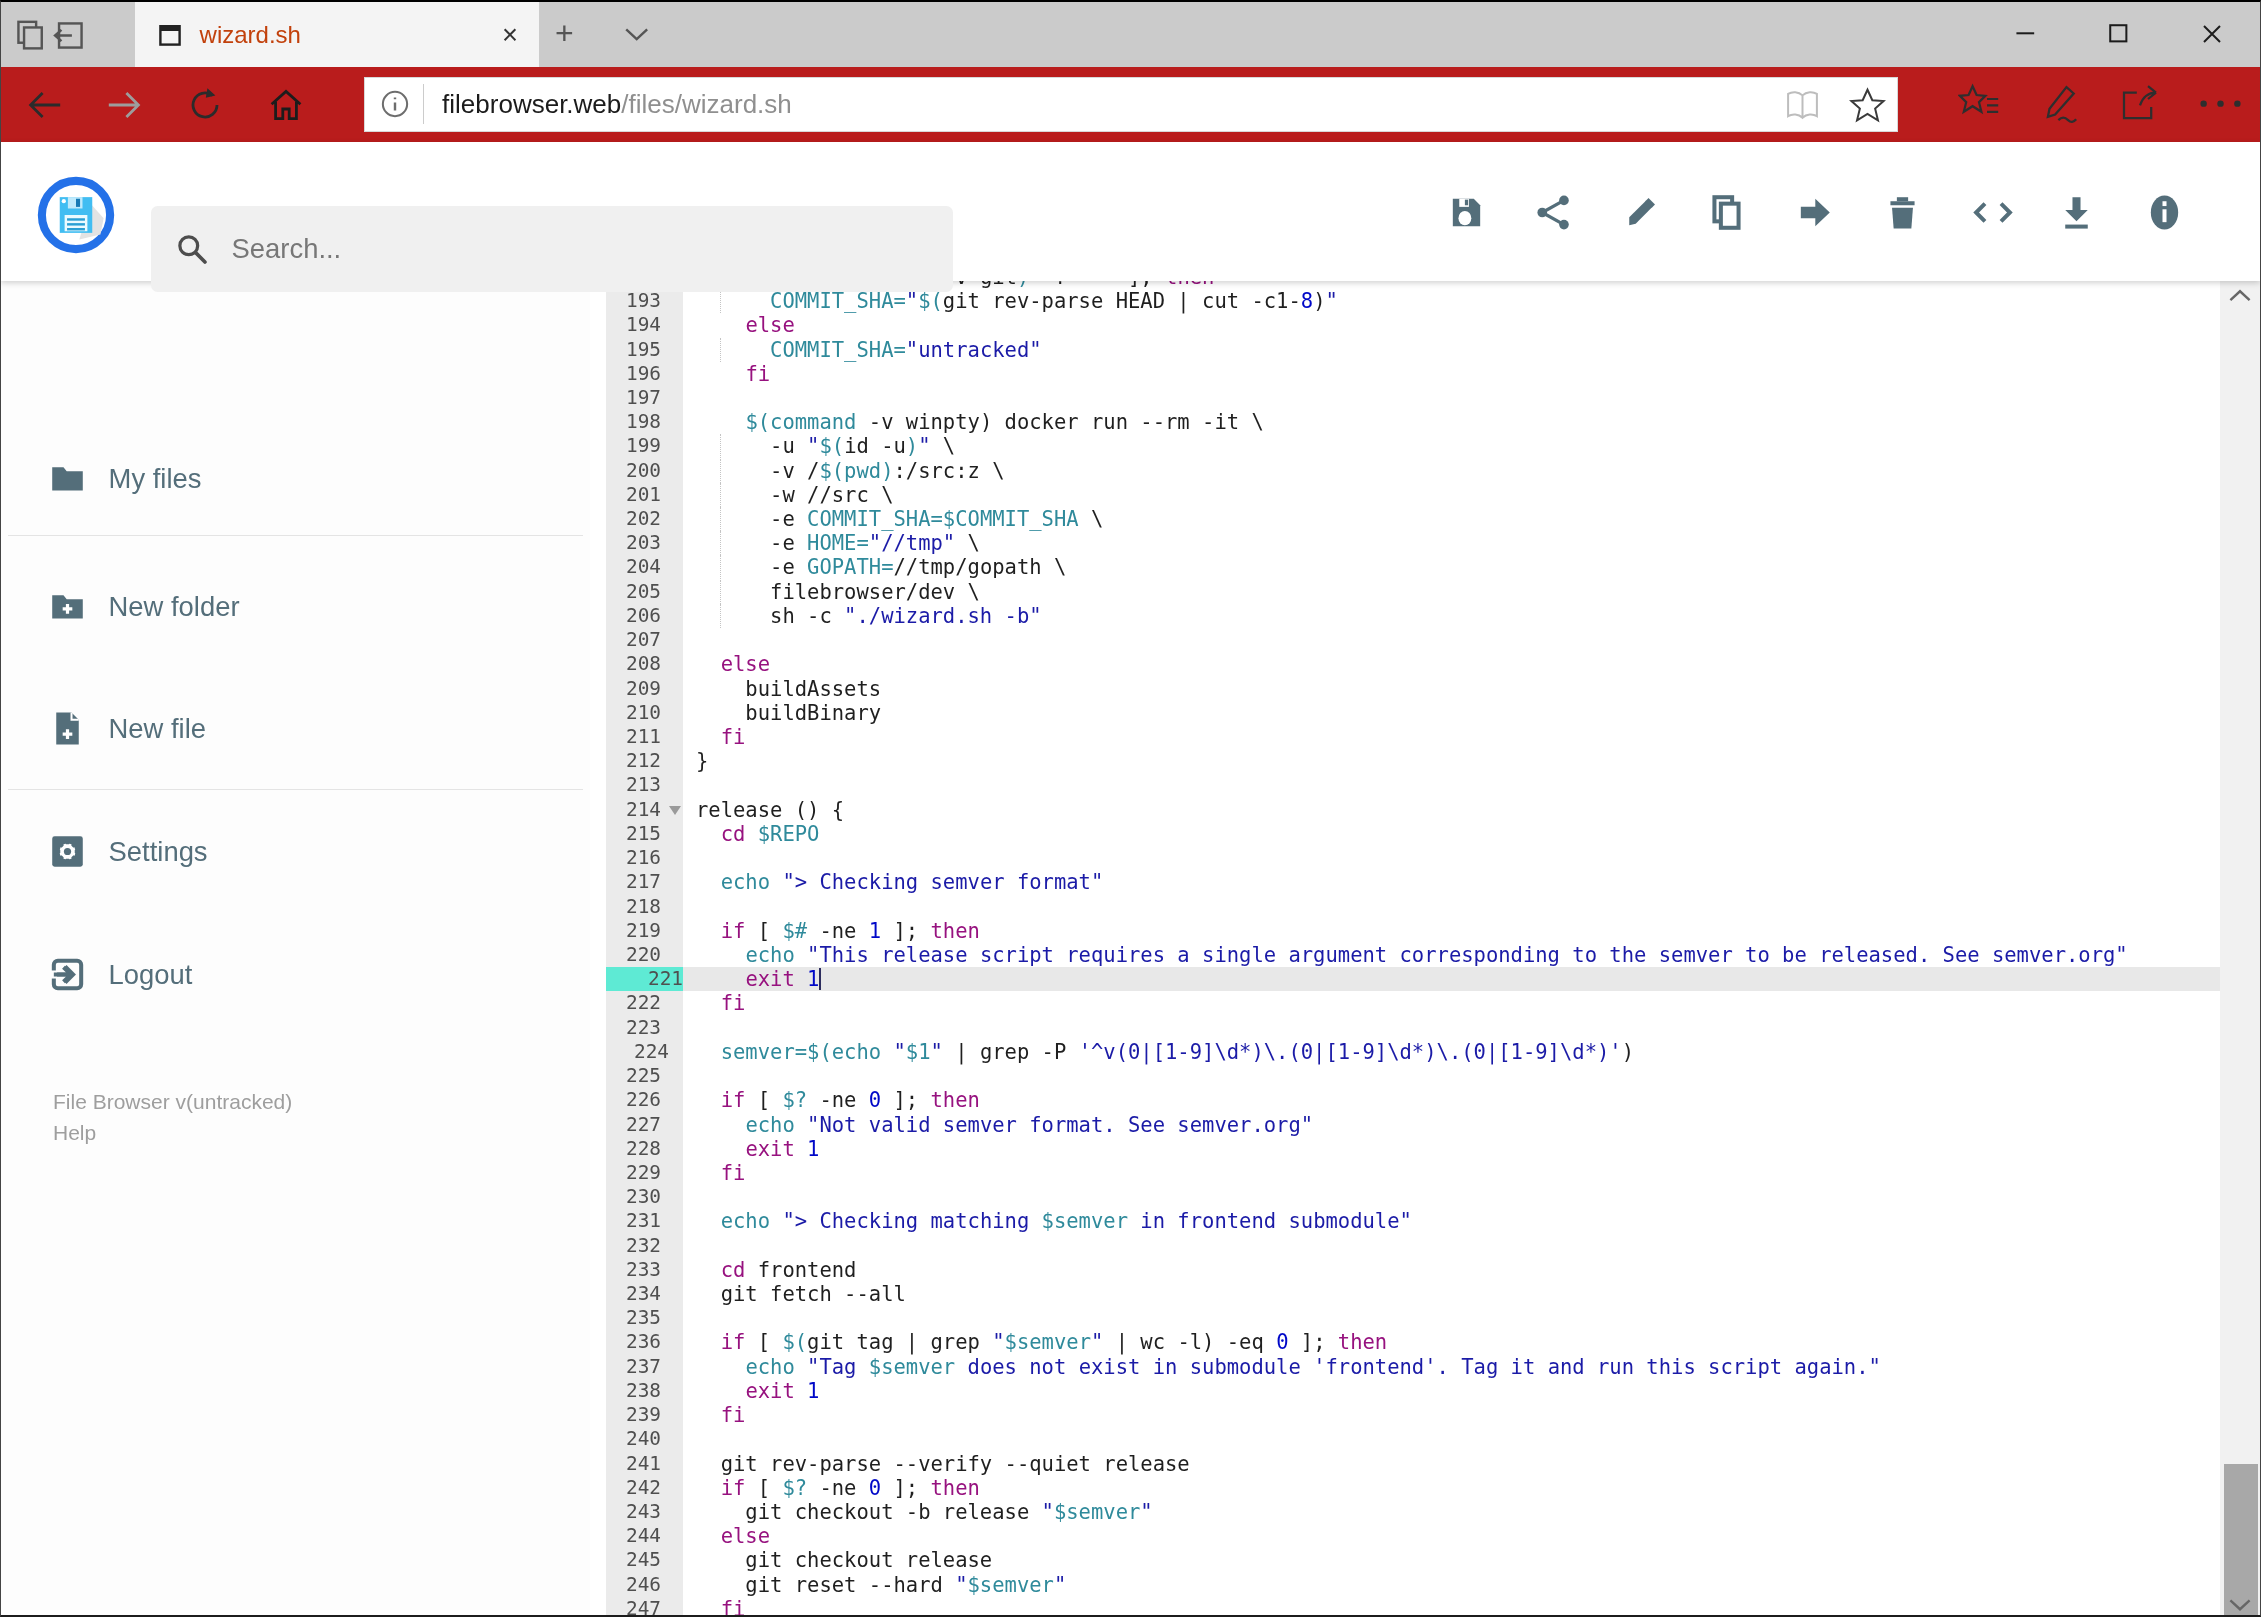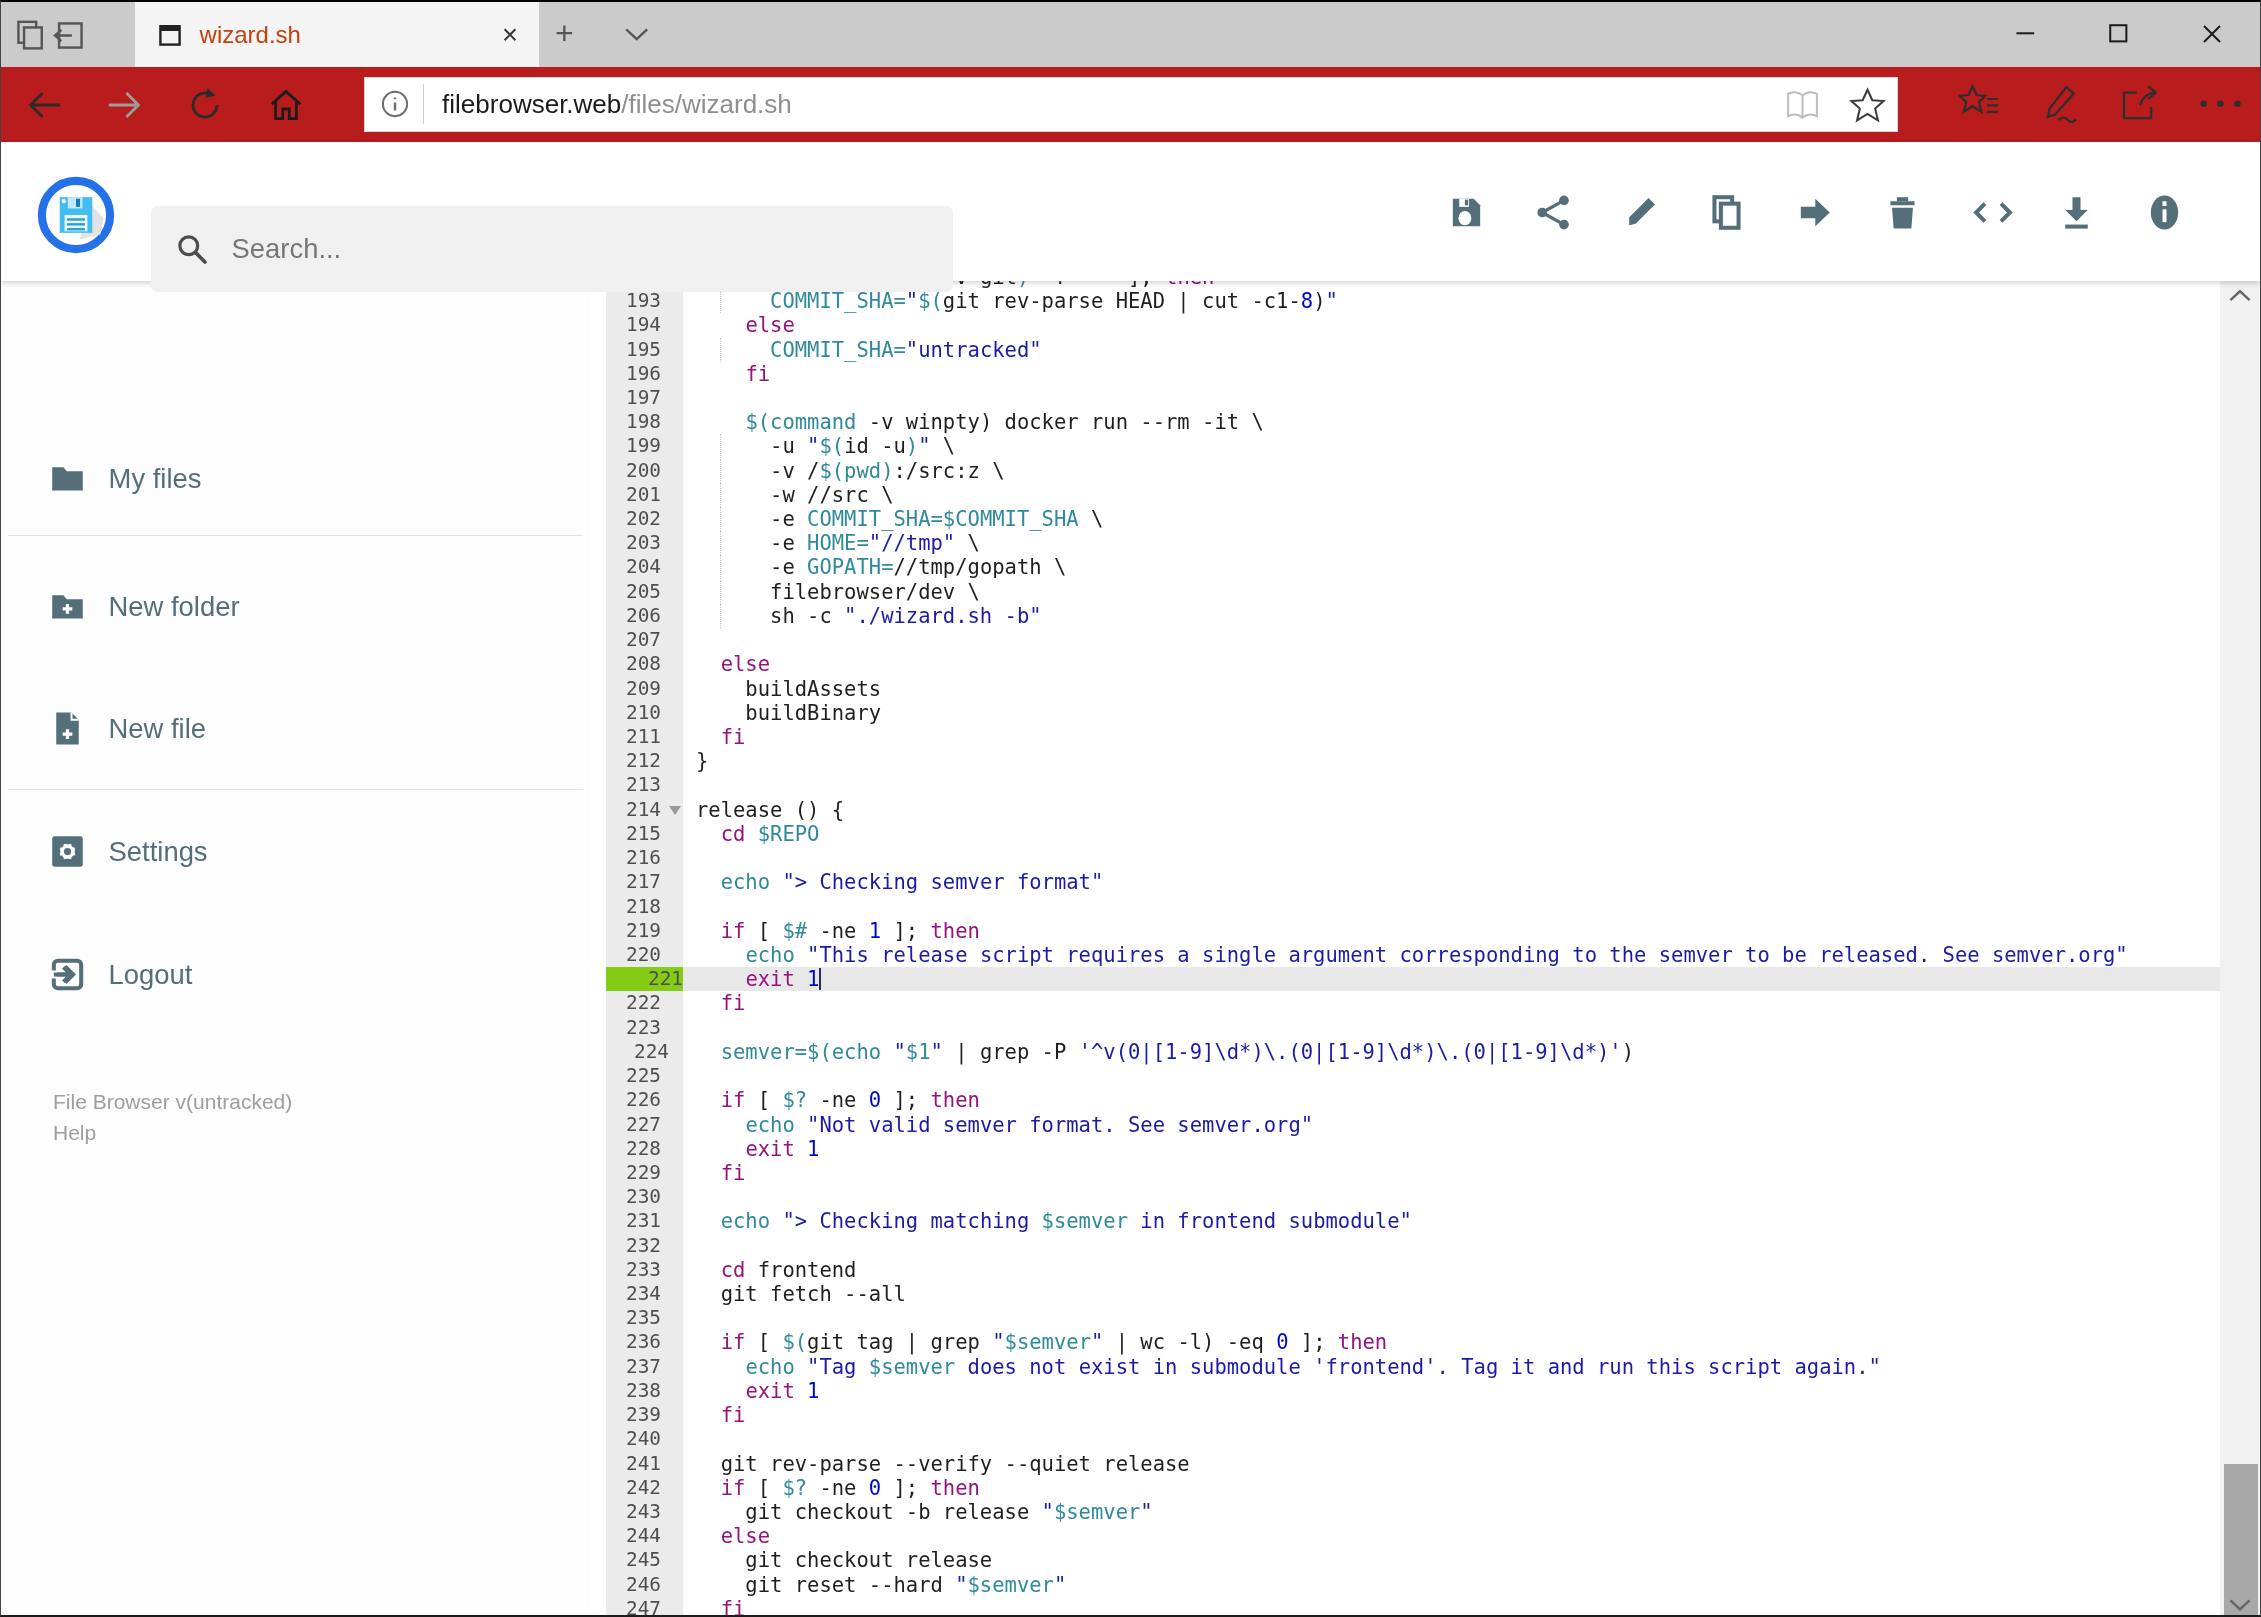--- a/index.html
+++ b/index.html
@@ -38,21 +38,21 @@
   .sidebar{position:absolute;left:0;top:139px;width:589px;height:1338px;background:#fdfdfd;}
   .sitem{position:absolute;left:0;width:589px;height:73px;display:flex;align-items:center;}
   .sitem .ic{margin-left:48px;width:37px;height:37px;}
   .sitem .lbl{font-size:27.4px;color:#546e7a;margin-left:22.6px;}
   .sdiv{position:absolute;left:6.5px;width:575px;height:0.8px;background:#e4e4e4;}
   .sver{position:absolute;left:52px;font-size:21px;color:#9e9e9e;}
   
   .editor{position:absolute;left:589px;top:139px;right:0;height:1338px;background:#fff;overflow:hidden;}
   .gutterband{position:absolute;left:16px;top:0;width:77px;height:100%;background:#ebebeb;}
   .gcell{position:absolute;left:16px;width:55px;height:24px;text-align:right;font-family:"DejaVu Sans Mono",monospace;font-size:19.4px;line-height:24px;color:#4f4f4f;}
-  .gcell.active{background:#84cc16;width:77px;}
+  .gcell.active{background:#5eead4;width:77px;}
   .fold{position:absolute;left:79px;width:0;height:0;border-left:6.5px solid transparent;border-right:6.5px solid transparent;border-top:9px solid #9a9a9a;margin-top:8px;}
   .hlrow{position:absolute;left:93px;right:40px;height:24px;background:#e8e8e8;}
   .crow{position:absolute;left:106px;height:24px;font-family:"DejaVu Sans Mono",monospace;font-size:20.5px;line-height:24px;white-space:pre;z-index:2;}
   .crow span{white-space:pre;}
   .tk-t{color:#1f1f1f;} .tk-k{color:#97127f;} .tk-v{color:#2f8a9b;} .tk-s{color:#1b1ba7;} .tk-n{color:#0008c8;}
   .iguide{position:absolute;width:0.8px;height:24px;border-left:0.8px dotted #c4c4c4;z-index:1;}
   .cursor{position:absolute;width:2.4px;height:22px;background:#2d2d5e;z-index:3;}
   
   .sbar{position:absolute;top:0;right:0;width:40px;height:100%;background:#f1f1f1;}
   .sthumb{position:absolute;right:2.4px;width:34px;background:#a8a8a8;}

